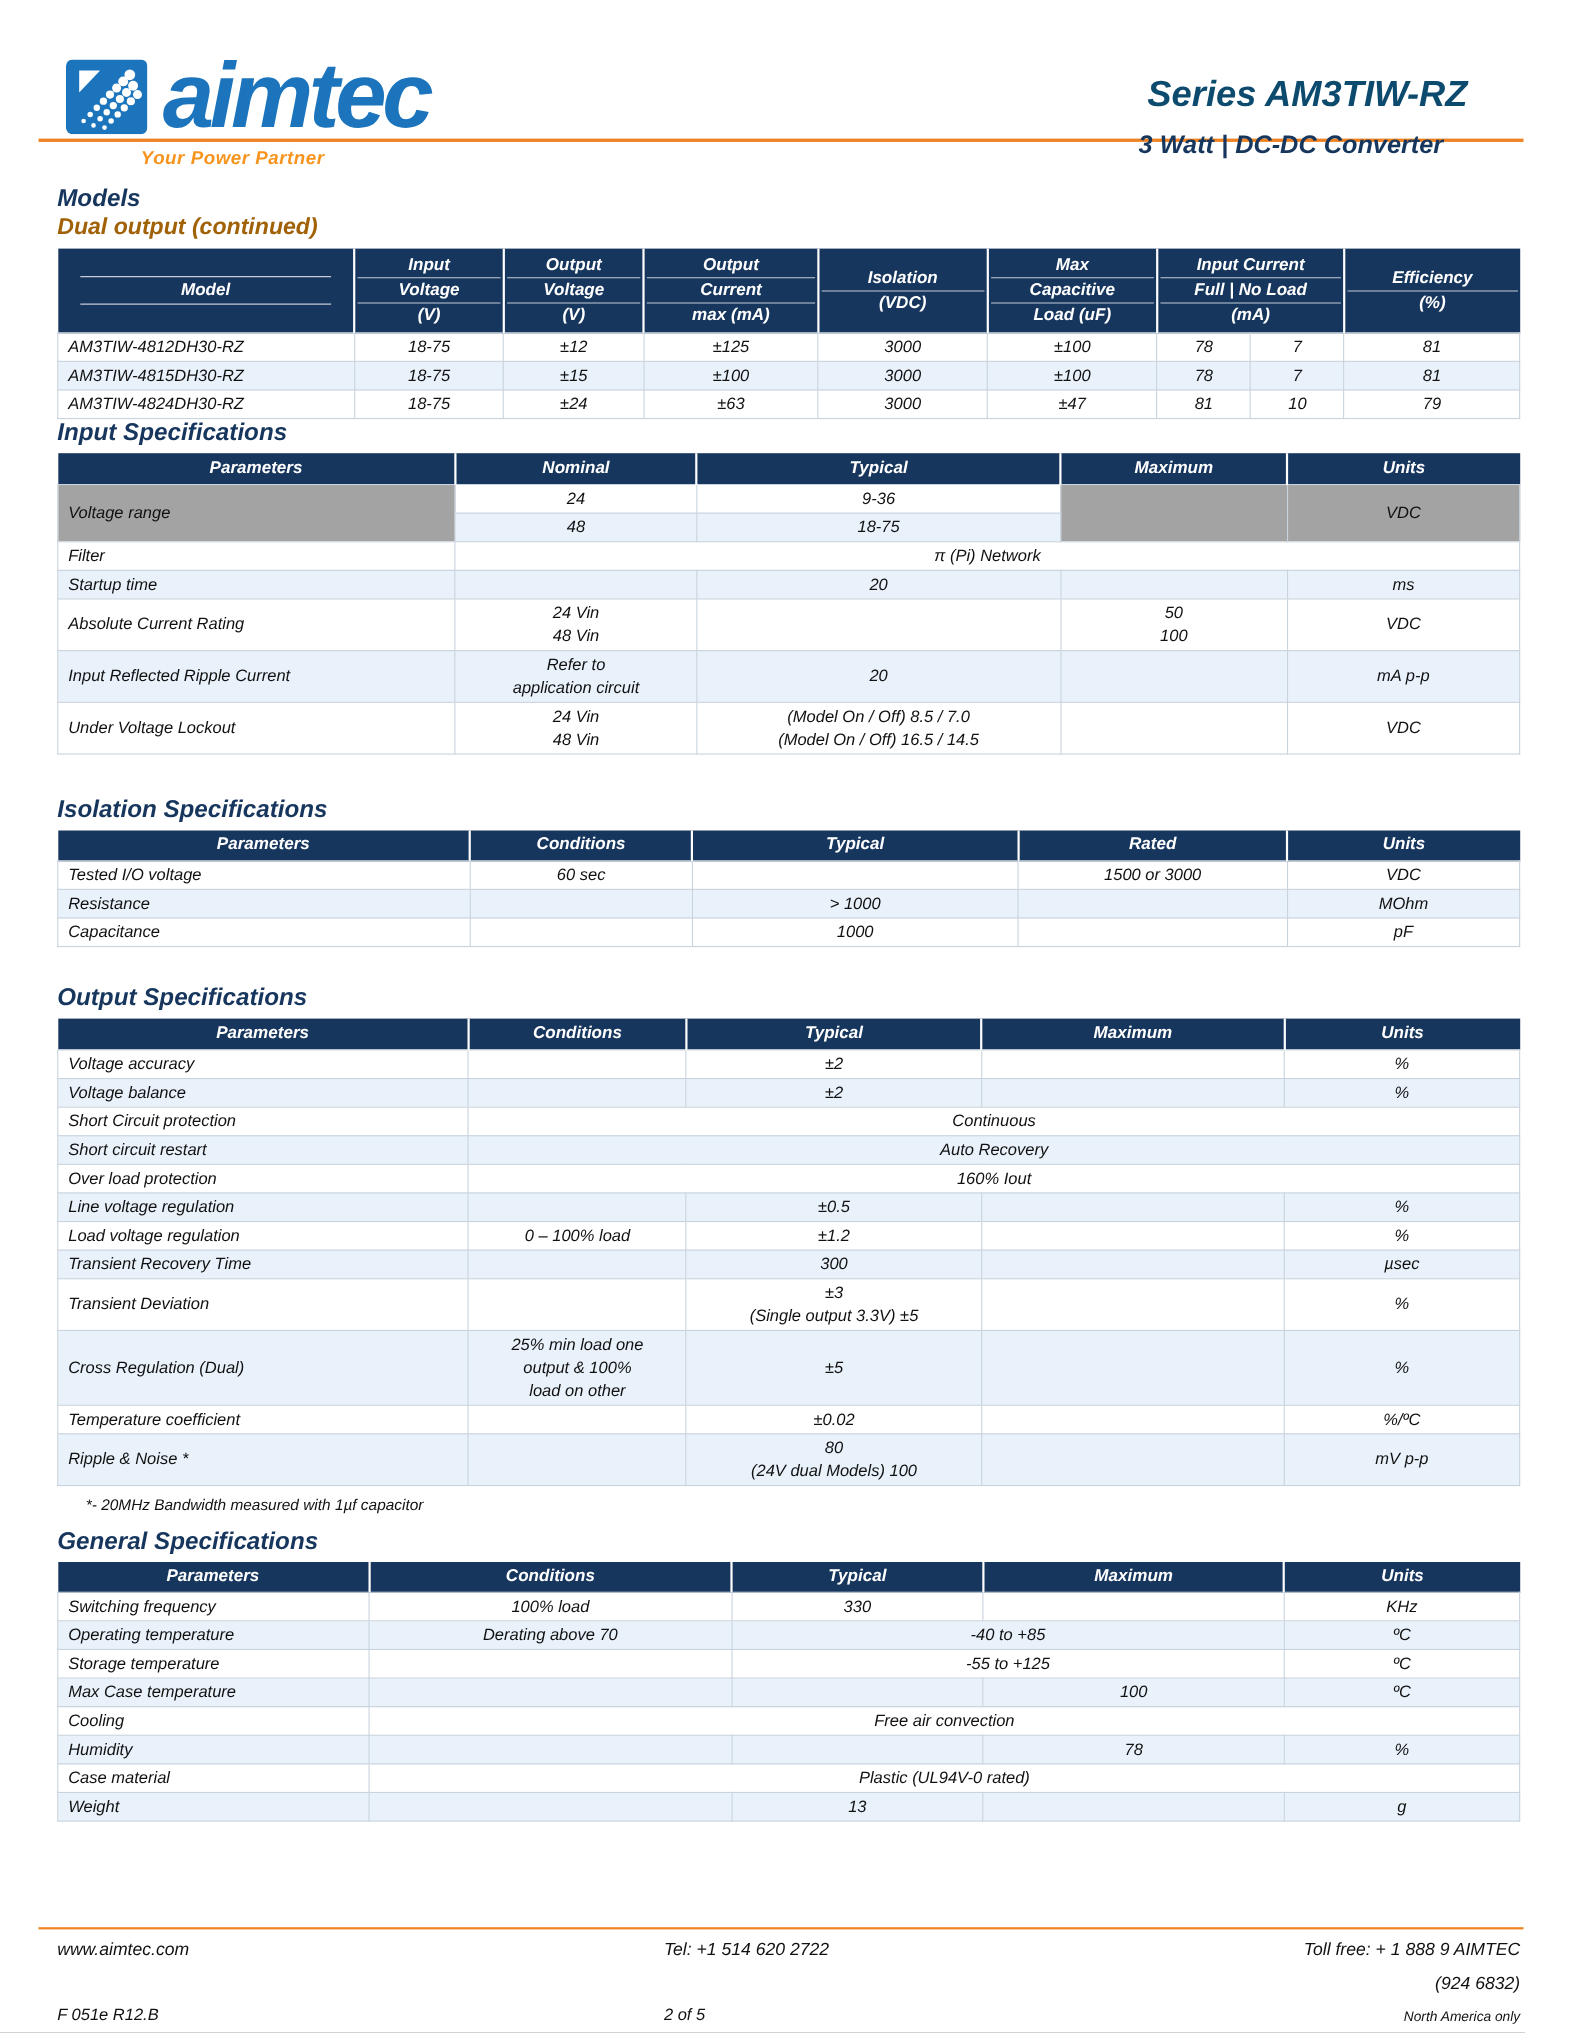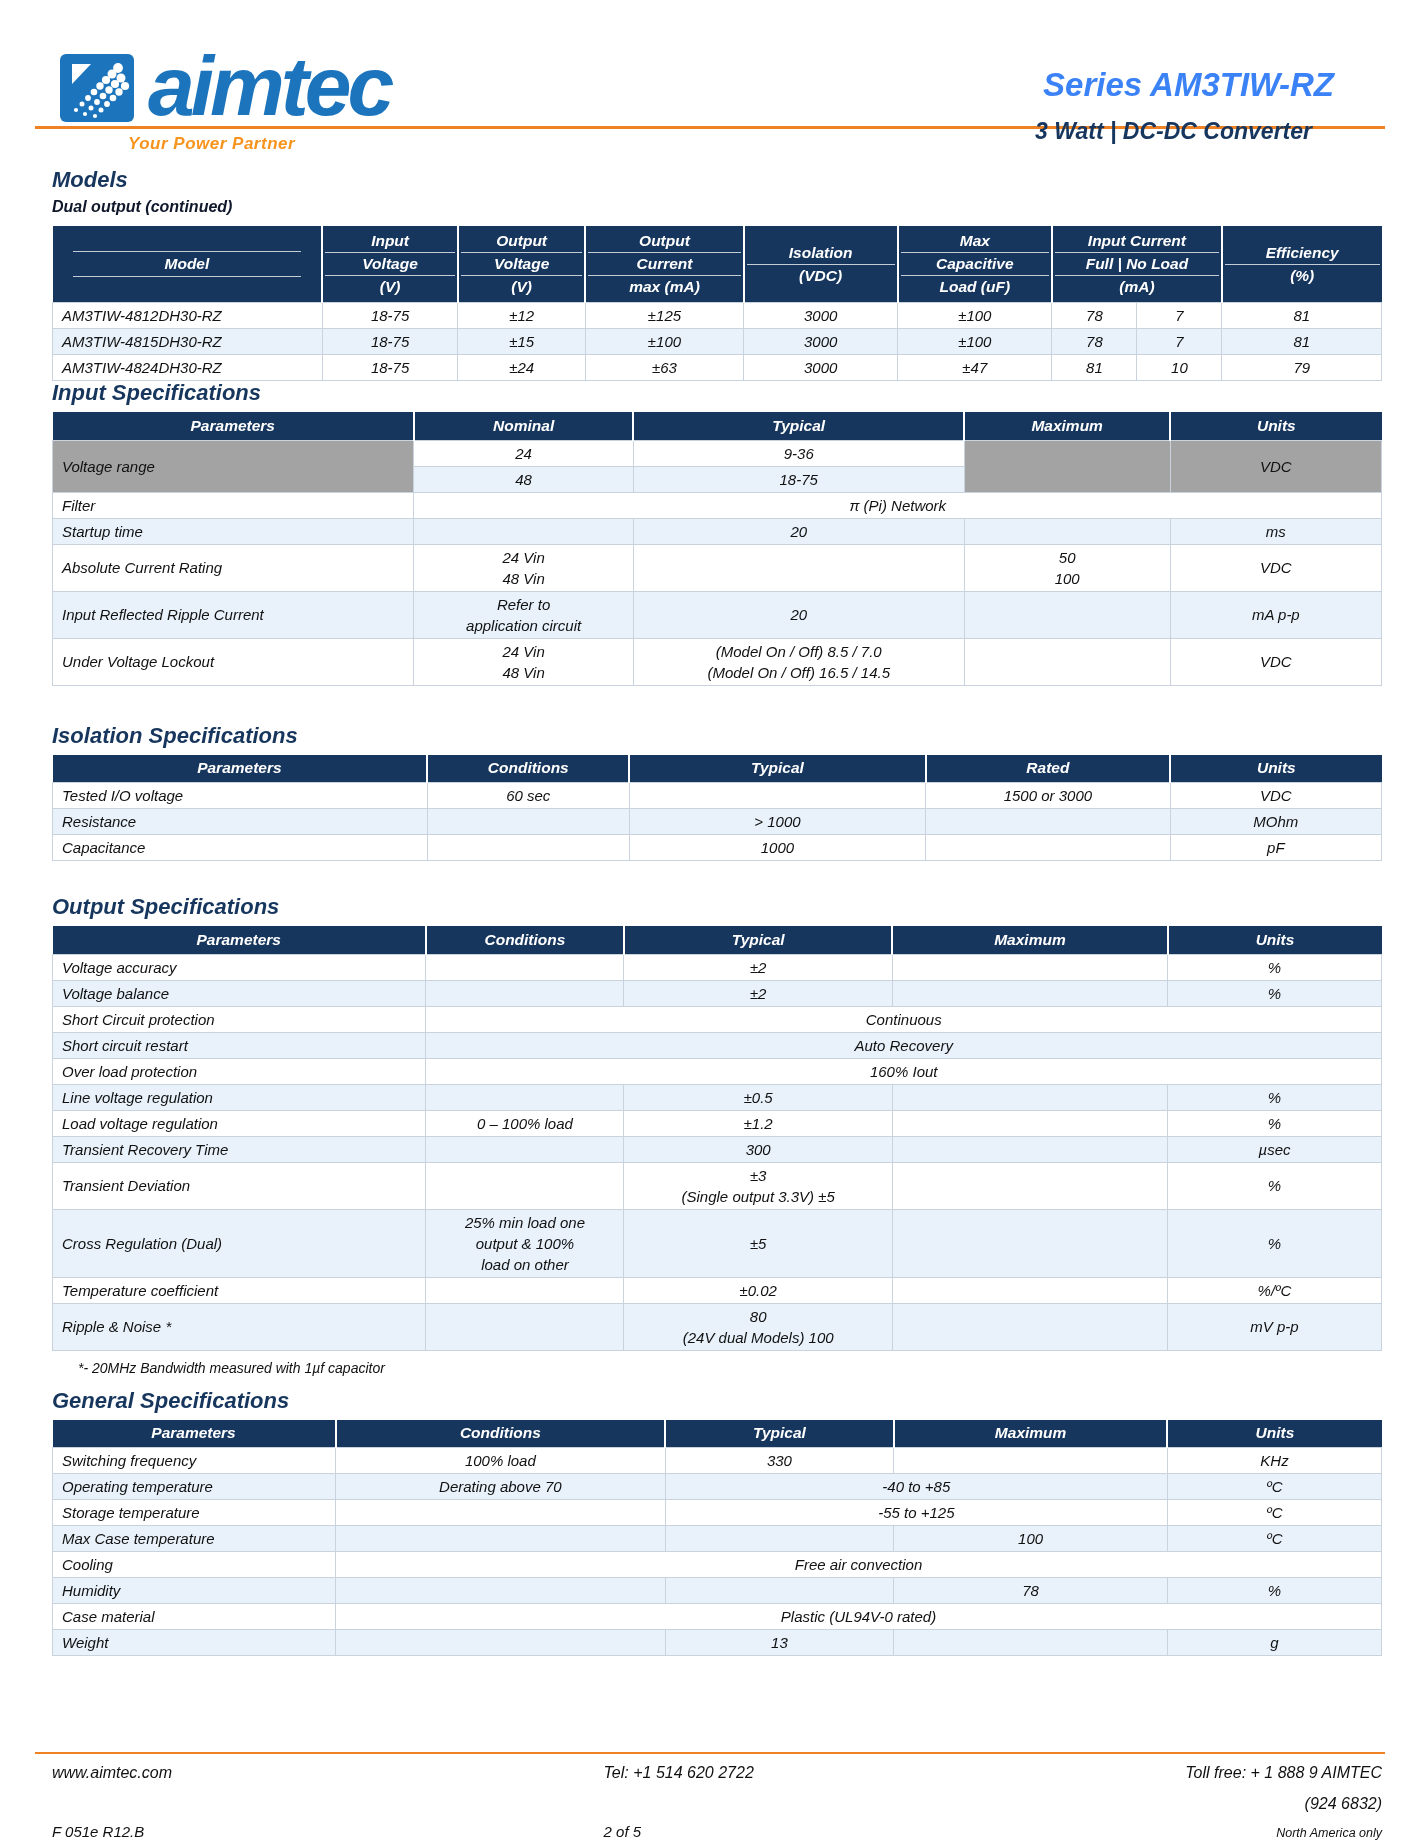--- a/index.html
+++ b/index.html
@@ -7,28 +7,28 @@
         font-family:"Liberation Sans",sans-serif;color:#111;overflow:hidden;font-style:italic;}
 
   
   .page-header{position:absolute;top:0;left:0;right:0;height:168px;}
   .rule-top{position:absolute;top:126px;left:35px;right:43px;height:3px;background:#ef8222;}
   .logo{position:absolute;top:54px;left:60px;display:flex;gap:14px;align-items:flex-start;}
   .logo-text{font-size:84px;line-height:64px;font-weight:bold;color:#1c75bc;letter-spacing:-4px;}
   .tagline{position:absolute;top:134px;left:128px;font-size:17px;font-weight:bold;
            color:#f7941d;letter-spacing:.5px;}
   .title-block{position:absolute;top:68px;right:94px;text-align:right;}
-  .series-title{font-size:33px;line-height:34px;font-weight:bold;color:#3b82f6;}
+  .series-title{font-size:33px;line-height:34px;font-weight:bold;color:#0c4a6e;}
   .series-subtitle{font-size:23px;line-height:24px;font-weight:bold;color:#17365d;
                    margin-top:17px;padding-right:22px;}
 
   
   .content{position:absolute;top:168px;left:52px;width:1330px;}
   .h-section{font-size:22px;line-height:24px;font-weight:bold;color:#17365d;}
-  .h-sub{font-size:16px;line-height:24px;font-weight:bold;color:#0f172a;margin-top:3px;}
+  .h-sub{font-size:21px;line-height:24px;font-weight:bold;color:#a16207;margin-top:3px;}
   .sec-input{}
   .sec-isolation{margin-top:38px;}
   .sec-output{margin-top:34px;}
   .sec-general{margin-top:13px;}
 
   table{width:100%;border-collapse:collapse;table-layout:fixed;font-size:15px;color:#111;
         margin-top:7px;}
   th{background:#17365d;color:#fff;font-weight:bold;font-size:15.5px;padding:2px;
      border-left:2px solid #fff;vertical-align:middle;}
   th:first-child{border-left:none;}

